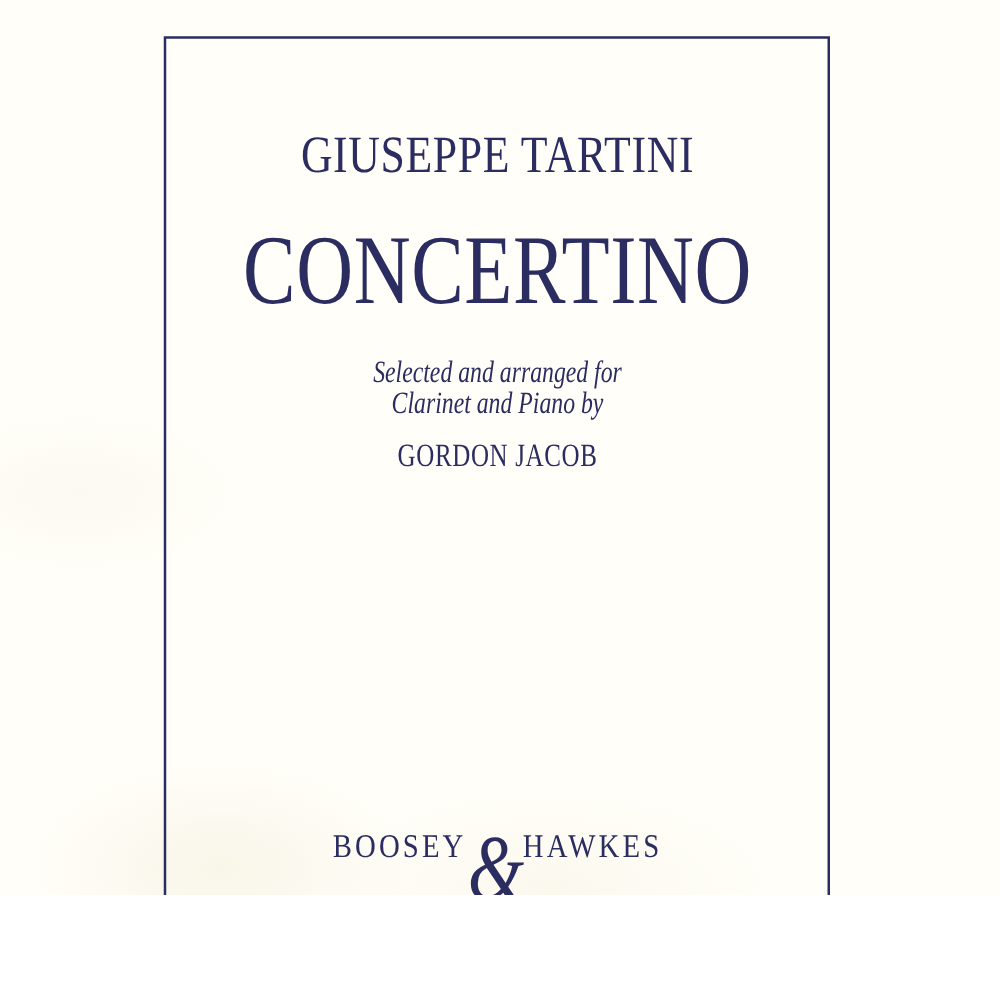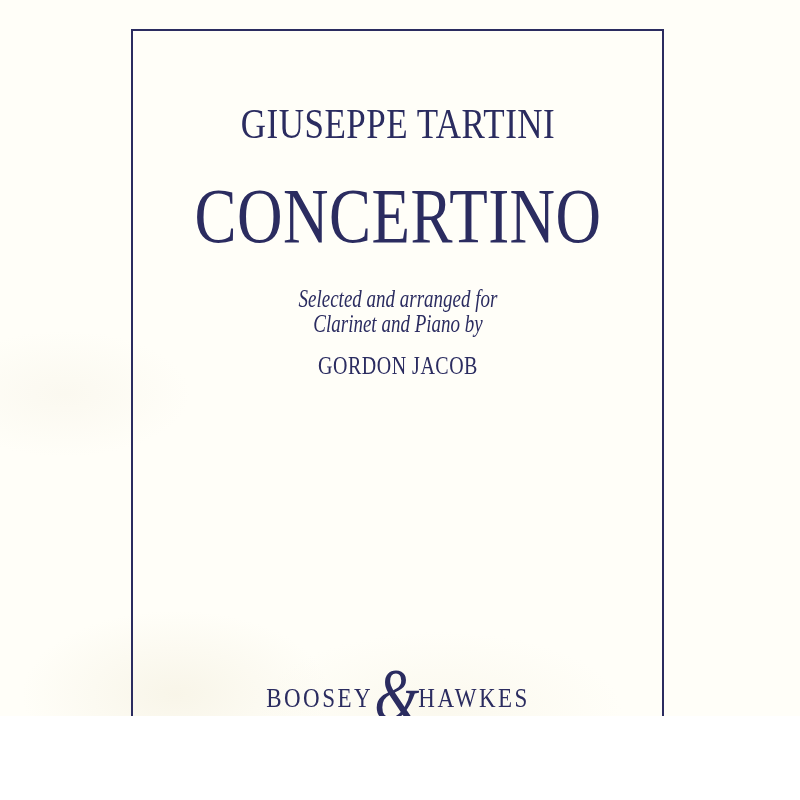--- a/index.html
+++ b/index.html
@@ -71,21 +71,20 @@
     transform: scaleY(1.3);
     transform-origin: 50% 0;
   }
   .publisher {
     position: absolute;
     left: 132px;
     top: 668px;
     width: 532px;
     height: 60px;
     display: flex;
-    align-items: center;
     justify-content: center;
   }
   .publisher .word {
     font-size: 23px;
     letter-spacing: 2.5px;
     transform: scaleY(1.15);
     line-height: 1;
   }
   .publisher .amp {
     font-size: 58px;

